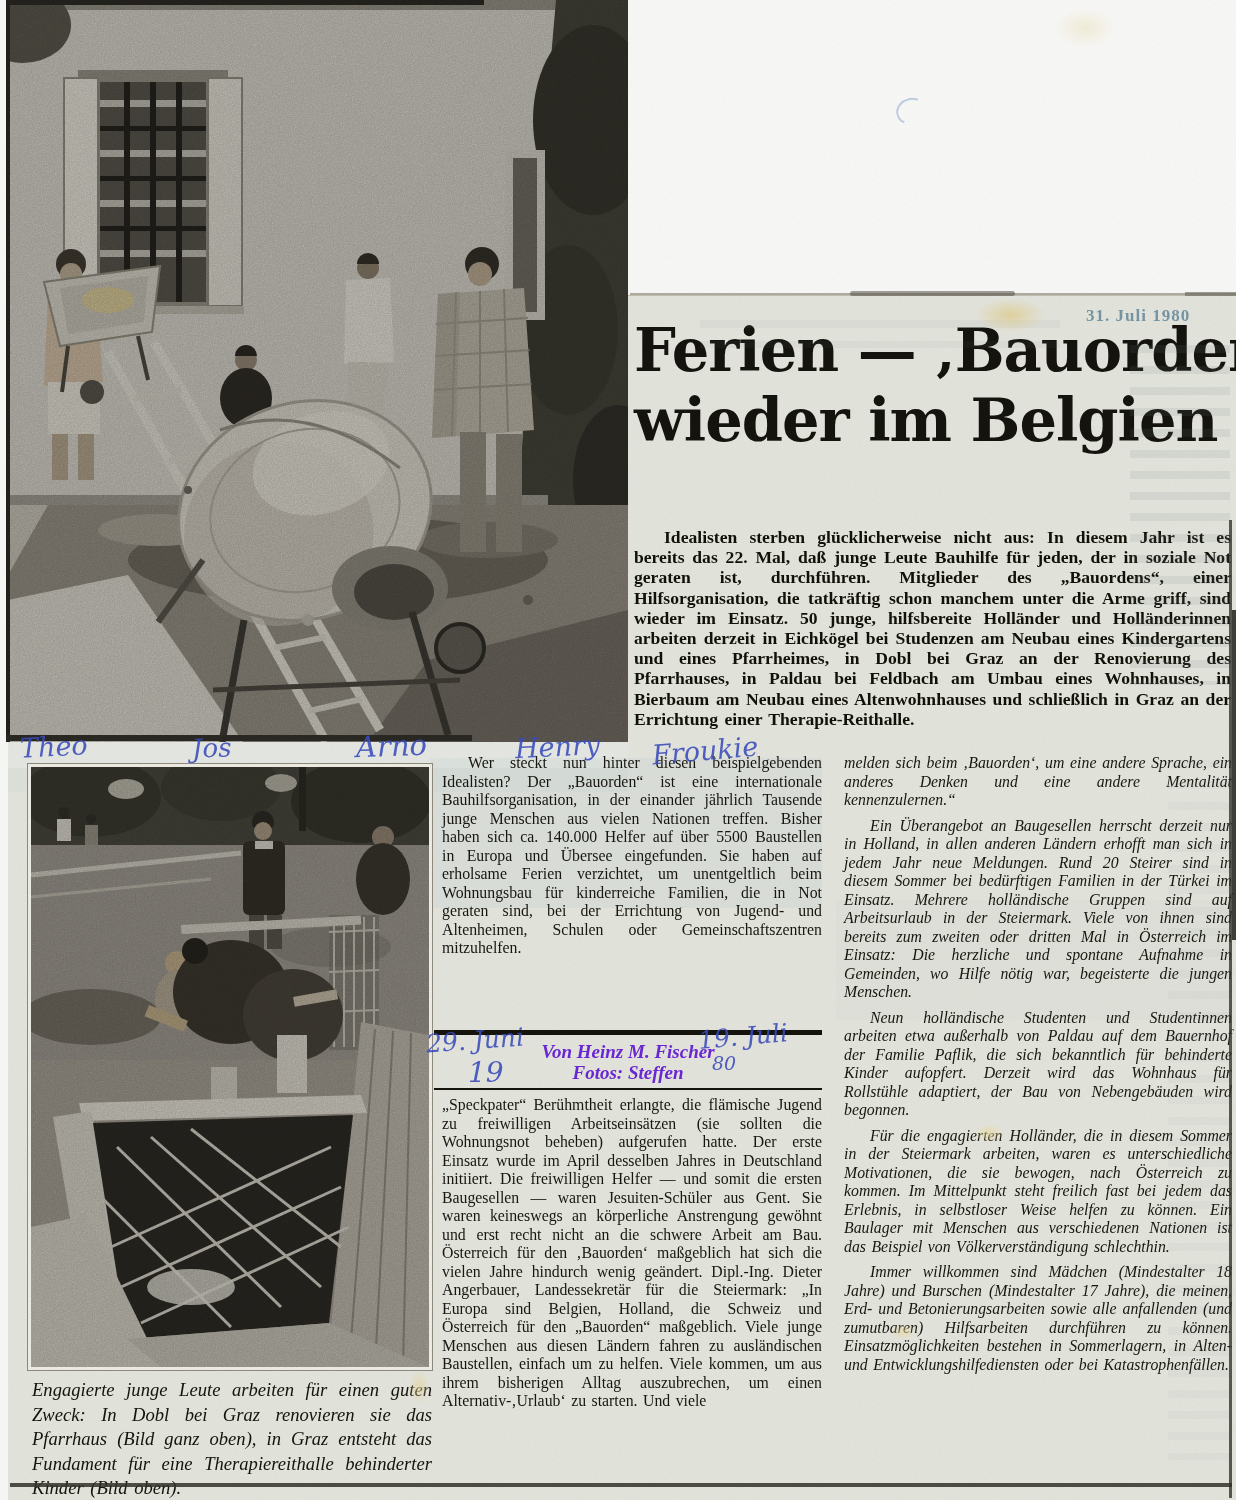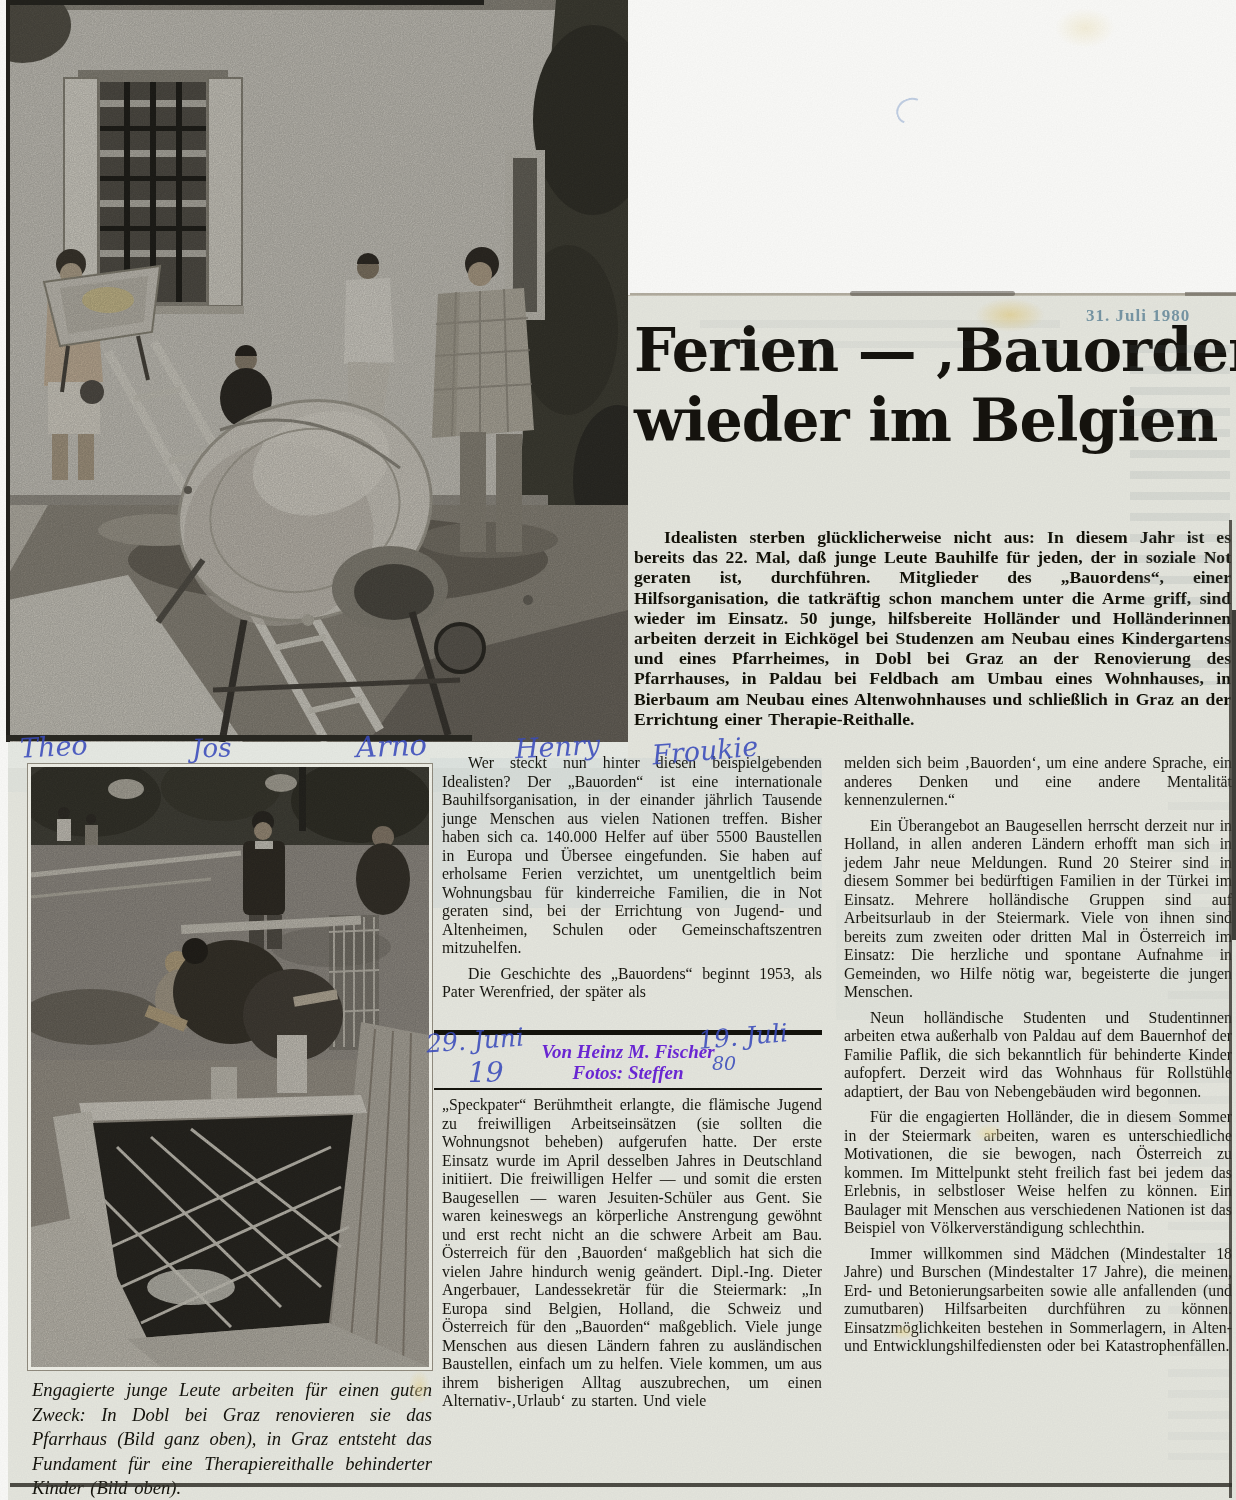--- a/index.html
+++ b/index.html
@@ -28,21 +28,21 @@
     font-size:59px;line-height:70px;letter-spacing:-1px;white-space:nowrap;}
   
   .lead{position:absolute;left:634px;top:527px;width:597px;
     font-weight:bold;font-size:17.6px;line-height:20.2px;color:#131209;
     text-align:justify;text-indent:30px;word-spacing:2px;hyphens:auto;}
   
   .bodycol{position:absolute;font-size:15.8px;line-height:18.5px;color:#181710;
     text-align:justify;word-spacing:1.5px;hyphens:auto;}
   .col-middle{left:434px;top:754px;width:388px;}
   .col-middle-cont{left:434px;top:1096px;width:388px;}
-  .col-right{left:836px;top:754px;width:396px;}
+  .col-right{left:836px;top:754px;width:396px;font-style:italic;}
   .bodycol p{margin:0 0 7px 8px;text-indent:26px;}
   .bodycol p.noindent{text-indent:0;}
   
   .byline{position:absolute;left:434px;top:1030px;width:388px;
     border-top:5px solid #15140d;border-bottom:2px solid #15140d;
     padding:6px 0 5px 0;text-align:center;}
   .byline div{font-weight:bold;font-style:italic;font-size:19px;line-height:21px;color:#6d28d9;}
   
   .caption{position:absolute;left:32px;top:1378px;width:400px;
     font-style:italic;font-size:18.6px;line-height:24.6px;color:#15140d;
@@ -335,21 +335,20 @@
 
   <div class="headline">
     <div>Ferien — ‚Bauorden‘</div>
     <div>wieder im Belgien</div>
   </div>
 
   <div class="lead">Idealisten sterben glücklicherweise nicht aus: In diesem Jahr ist es bereits das 22. Mal, daß junge Leute Bauhilfe für jeden, der in soziale Not geraten ist, durchführen. Mitglieder des „Bauordens“, einer Hilfsorganisation, die tatkräftig schon manchem unter die Arme griff, sind wieder im Einsatz. 50 junge, hilfsbereite Holländer und Holländerinnen arbeiten derzeit in Eichkögel bei Studenzen am Neubau eines Kindergartens und eines Pfarrheimes, in Dobl bei Graz an der Renovierung des Pfarrhauses, in Paldau bei Feldbach am Umbau eines Wohnhauses, in Bierbaum am Neubau eines Altenwohnhauses und schließlich in Graz an der Errichtung einer Therapie-Reithalle.</div>
 
   <div class="bodycol col-middle">
     <p>Wer steckt nun hinter diesen beispielgebenden Idealisten? Der „Bauorden“ ist eine internationale Bauhilfsorganisation, in der einander jährlich Tausende junge Menschen aus vielen Nationen treffen. Bisher haben sich ca. 140.000 Helfer auf über 5500 Baustellen in Europa und Übersee eingefunden. Sie haben auf erholsame Ferien verzichtet, um unentgeltlich beim Wohnungsbau für kinderreiche Familien, die in Not geraten sind, bei der Errichtung von Jugend- und Altenheimen, Schulen oder Gemeinschaftszentren mitzuhelfen.</p>
-    <p>Die Geschichte des „Bauordens“ beginnt 1953, als Pater Werenfried, der später als</p>
   </div>
 
   <div class="byline">
     <div>Von Heinz M. Fischer</div>
     <div>Fotos: Steffen</div>
   </div>
 
   <div class="bodycol col-middle-cont">
     <p class="noindent">„Speckpater“ Berühmtheit erlangte, die flämische Jugend zu freiwilligen Arbeitseinsätzen (sie sollten die Wohnungsnot beheben) aufgerufen hatte. Der erste Einsatz wurde im April desselben Jahres in Deutschland initiiert. Die freiwilligen Helfer — und somit die ersten Baugesellen — waren Jesuiten-Schüler aus Gent. Sie waren keineswegs an körperliche Anstrengung gewöhnt und erst recht nicht an die schwere Arbeit am Bau. Österreich für den ‚Bauorden‘ maßgeblich hat sich die vielen Jahre hindurch wenig geändert. Dipl.-Ing. Dieter Angerbauer, Landessekretär für die Steiermark: „In Europa sind Belgien, Holland, die Schweiz und Österreich für den „Bauorden“ maßgeblich. Viele junge Menschen aus diesen Ländern fahren zu ausländischen Baustellen, einfach um zu helfen. Viele kommen, um aus ihrem bisherigen Alltag auszubrechen, um einen Alternativ-‚Urlaub‘ zu starten. Und viele</p>
   </div>

